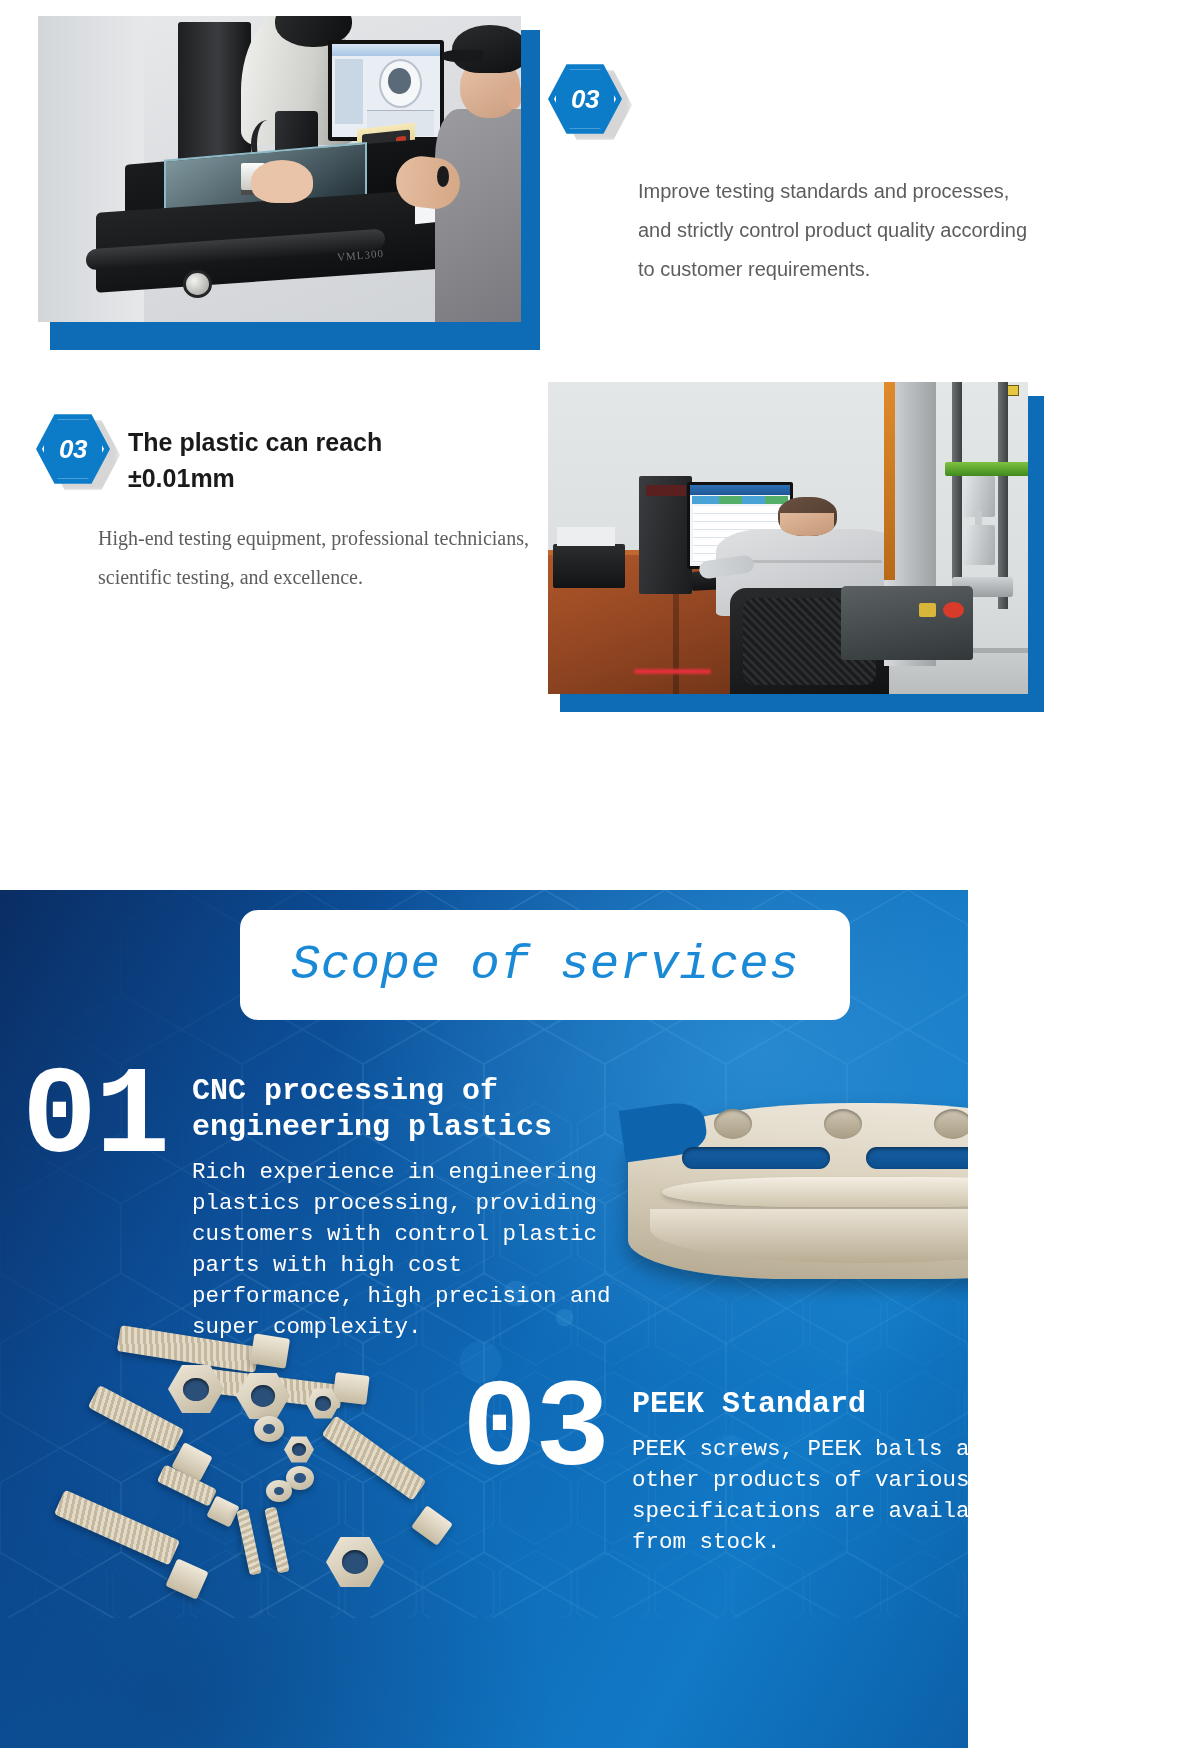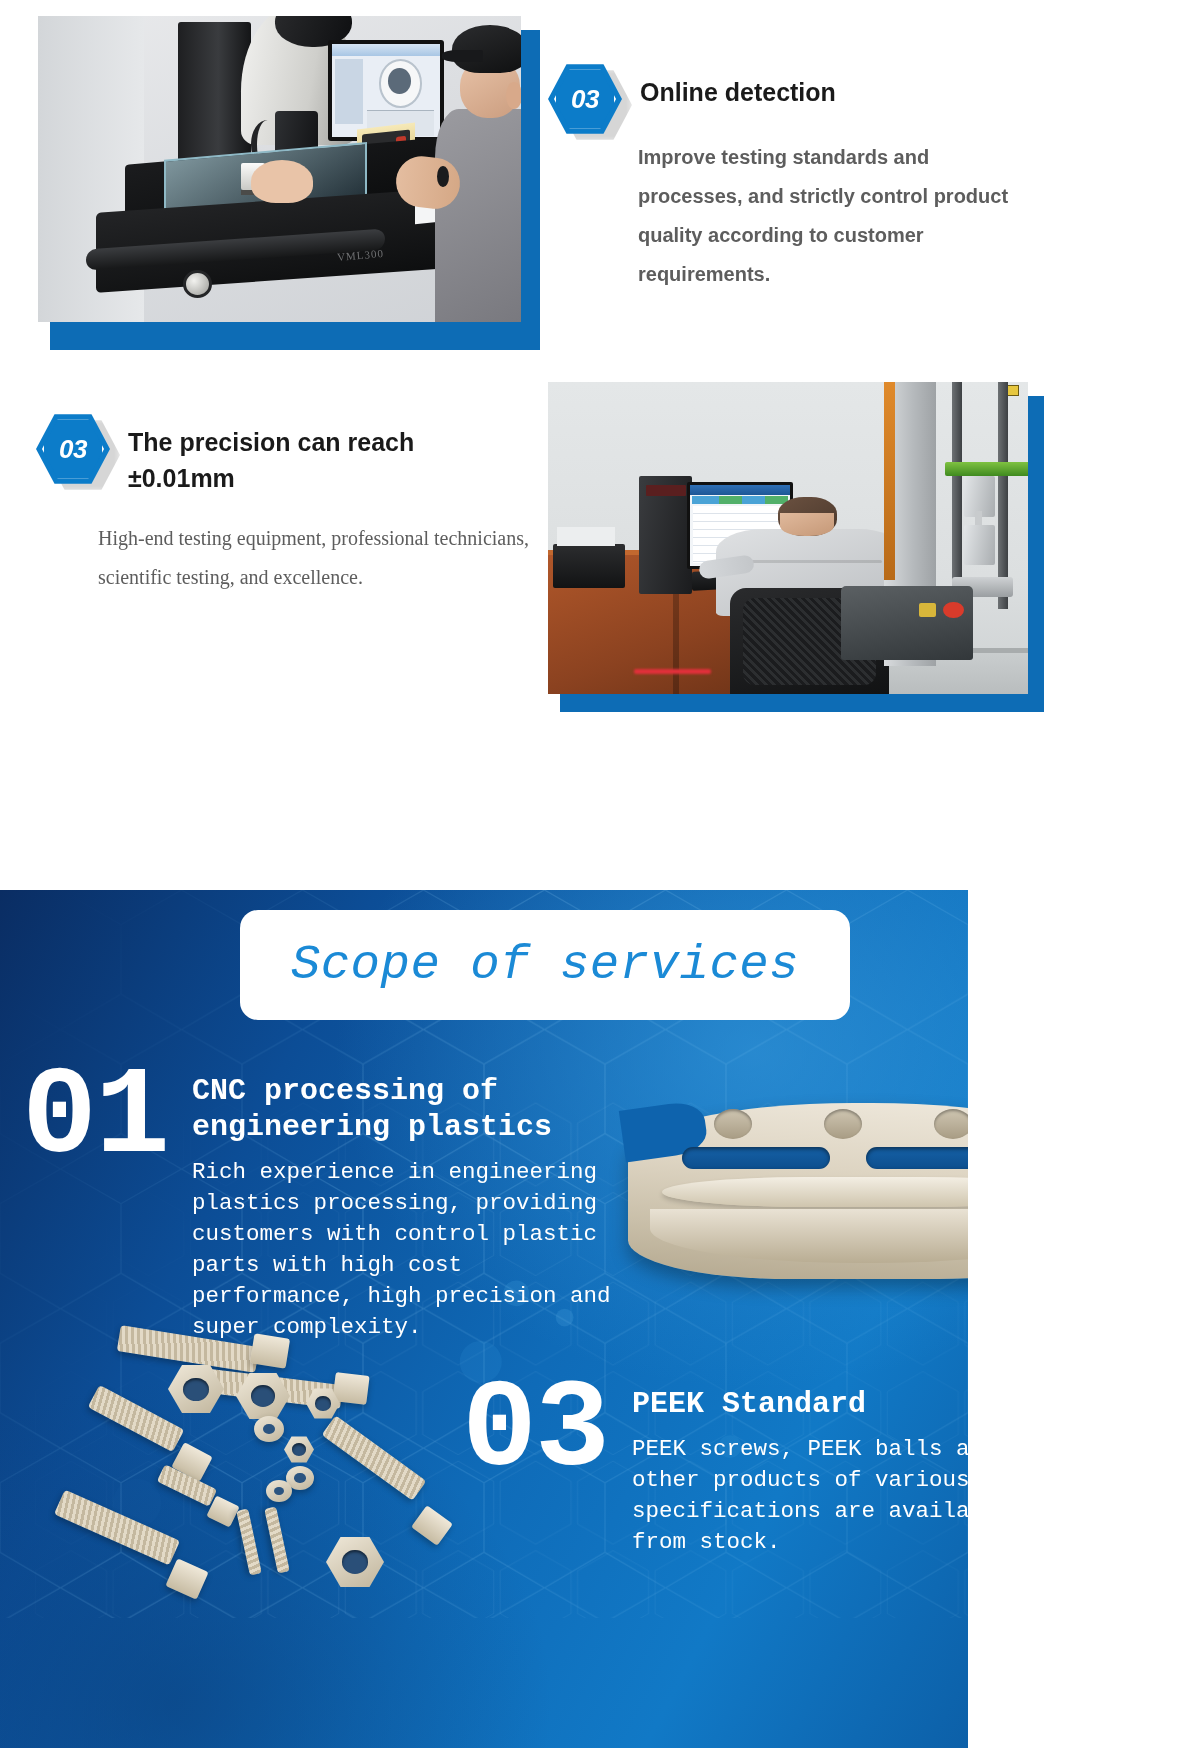--- a/index.html
+++ b/index.html
@@ -234,21 +234,21 @@
   .tb-head { display:flex; align-items:flex-start; gap:18px; }
   .tb-title {
     font-size:25px; font-weight:bold; color:#1a1a1a; line-height:1.45;
     padding-top:12px;
   }
   .tb-body {
     font-size:20px; color:#5d5d5d; line-height:1.95; font-weight:400;
   }
 
   .blk3 { left:548px; top:62px; width:500px; }
-  .blk3 .tb-body { margin-top:2px; margin-left:90px; width:400px;font-weight:bold; }
+  .blk3 .tb-body { margin-top:36px; margin-left:90px; width:400px; }
 
   .blk4 { left:36px; top:412px; width:500px; }
   .blk4 .tb-title { width:360px; }
   .blk4 .tb-body { margin-top:22px; margin-left:62px; width:440px;font-family:Liberation Serif, serif; }
 
   
   .blue-section {
     position:absolute; left:0; top:890px; width:968px; height:903px;
     overflow:hidden;
     background:
@@ -413,21 +413,20 @@
   </div>
 
   <div class="tblock blk3">
     <div class="tb-head">
       <div class="hexbadge">
         <div class="shadow"></div>
         <div class="outer"></div>
         <div class="inner"></div>
         <div class="num">03</div>
       </div>
-      <div class="tb-title">Online detection</div>
     </div>
     <div class="tb-body">Improve testing standards and processes, and strictly control product quality according to customer requirements.</div>
   </div>
 
   <div class="photo-wrap pw2">
     <div class="plate"></div>
     <div class="photo">
       <div class="p2-bg"></div>
       <div class="p2-baseboard"></div>
       <div class="p2-floor"></div>
@@ -468,21 +467,21 @@
   </div>
 
   <div class="tblock blk4">
     <div class="tb-head">
       <div class="hexbadge">
         <div class="shadow"></div>
         <div class="outer"></div>
         <div class="inner"></div>
         <div class="num">03</div>
       </div>
-      <div class="tb-title">The precision can reach ±0.01mm</div>
+      <div class="tb-title">The plastic can reach ±0.01mm</div>
     </div>
     <div class="tb-body">High-end testing equipment, professional technicians, scientific testing, and excellence.</div>
   </div>
 
 </div>
 
 <div class="blue-section">
 
   <svg class="hexmesh" viewBox="0 0 1200 903" preserveAspectRatio="none">
     <defs>

